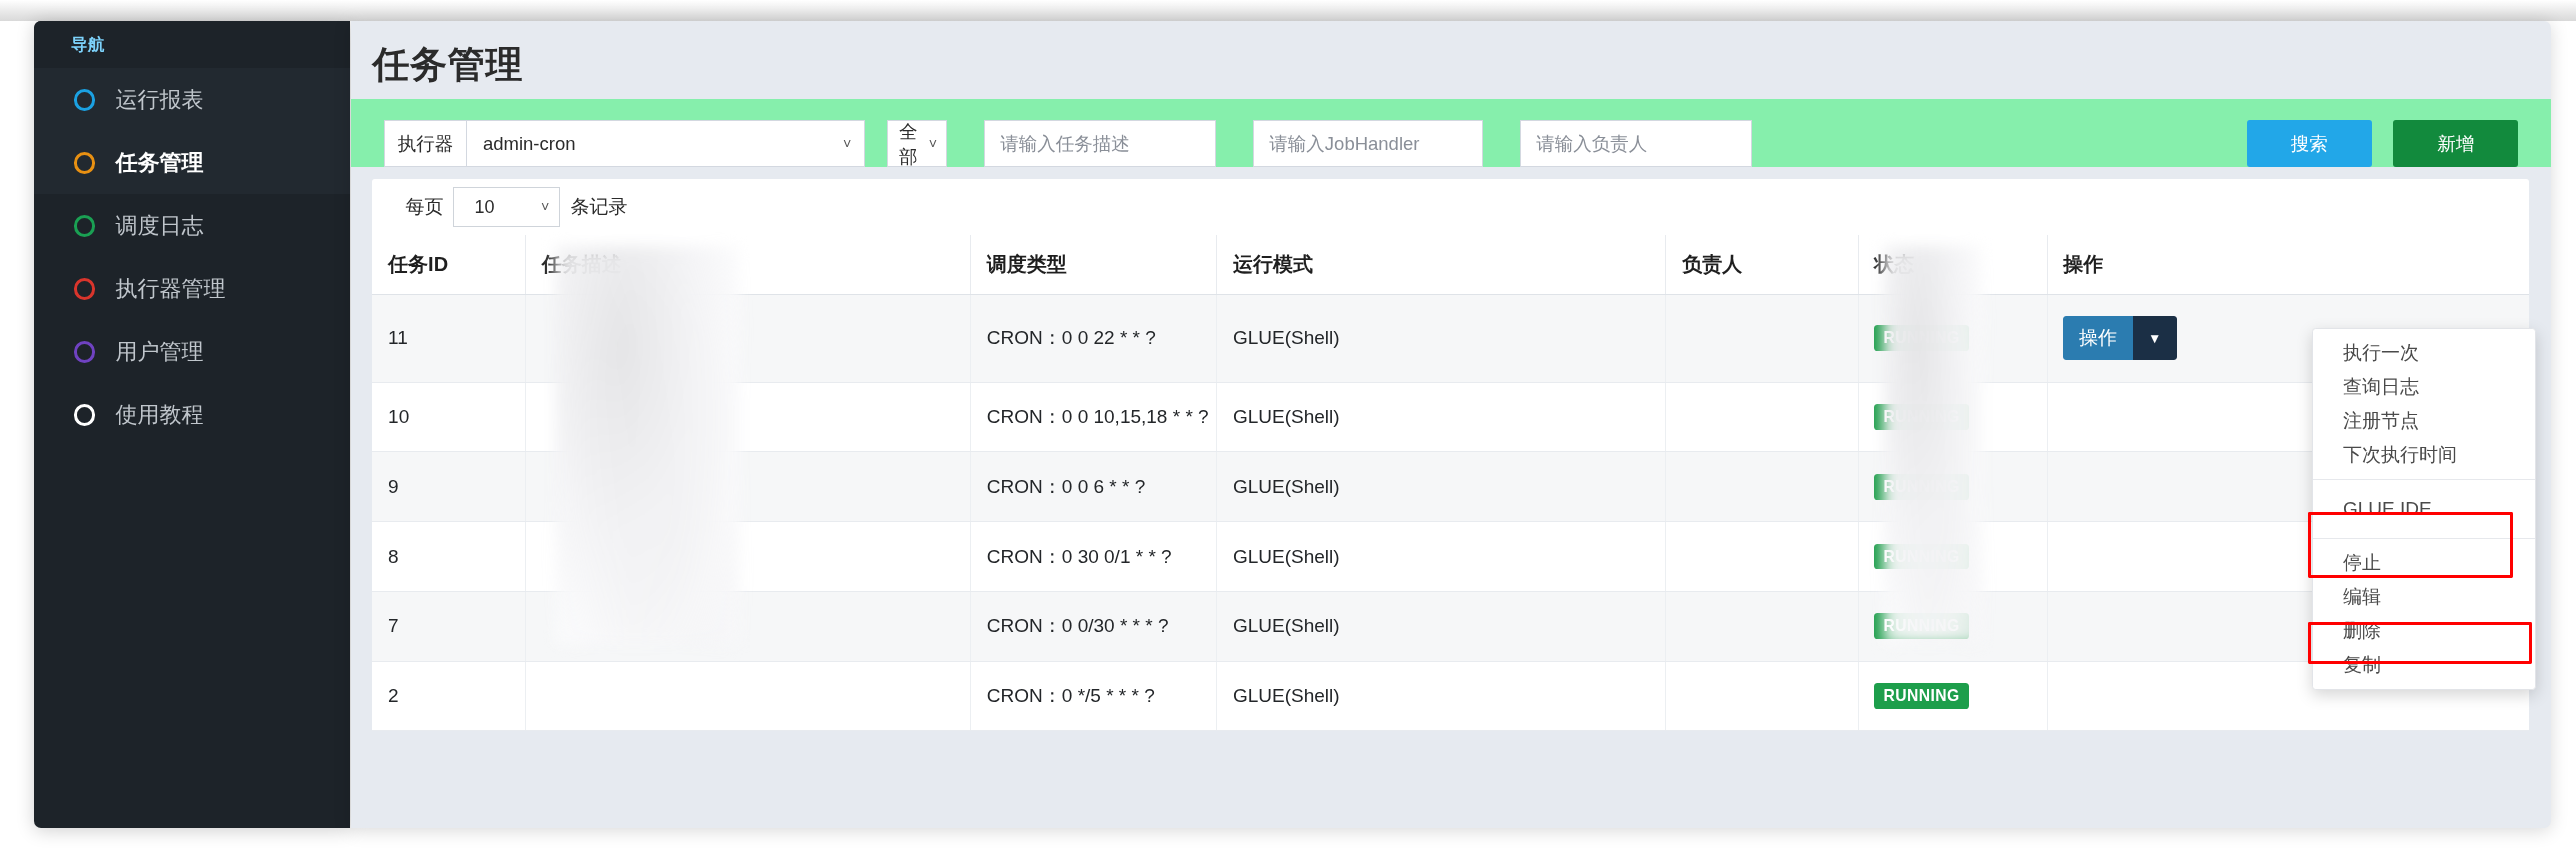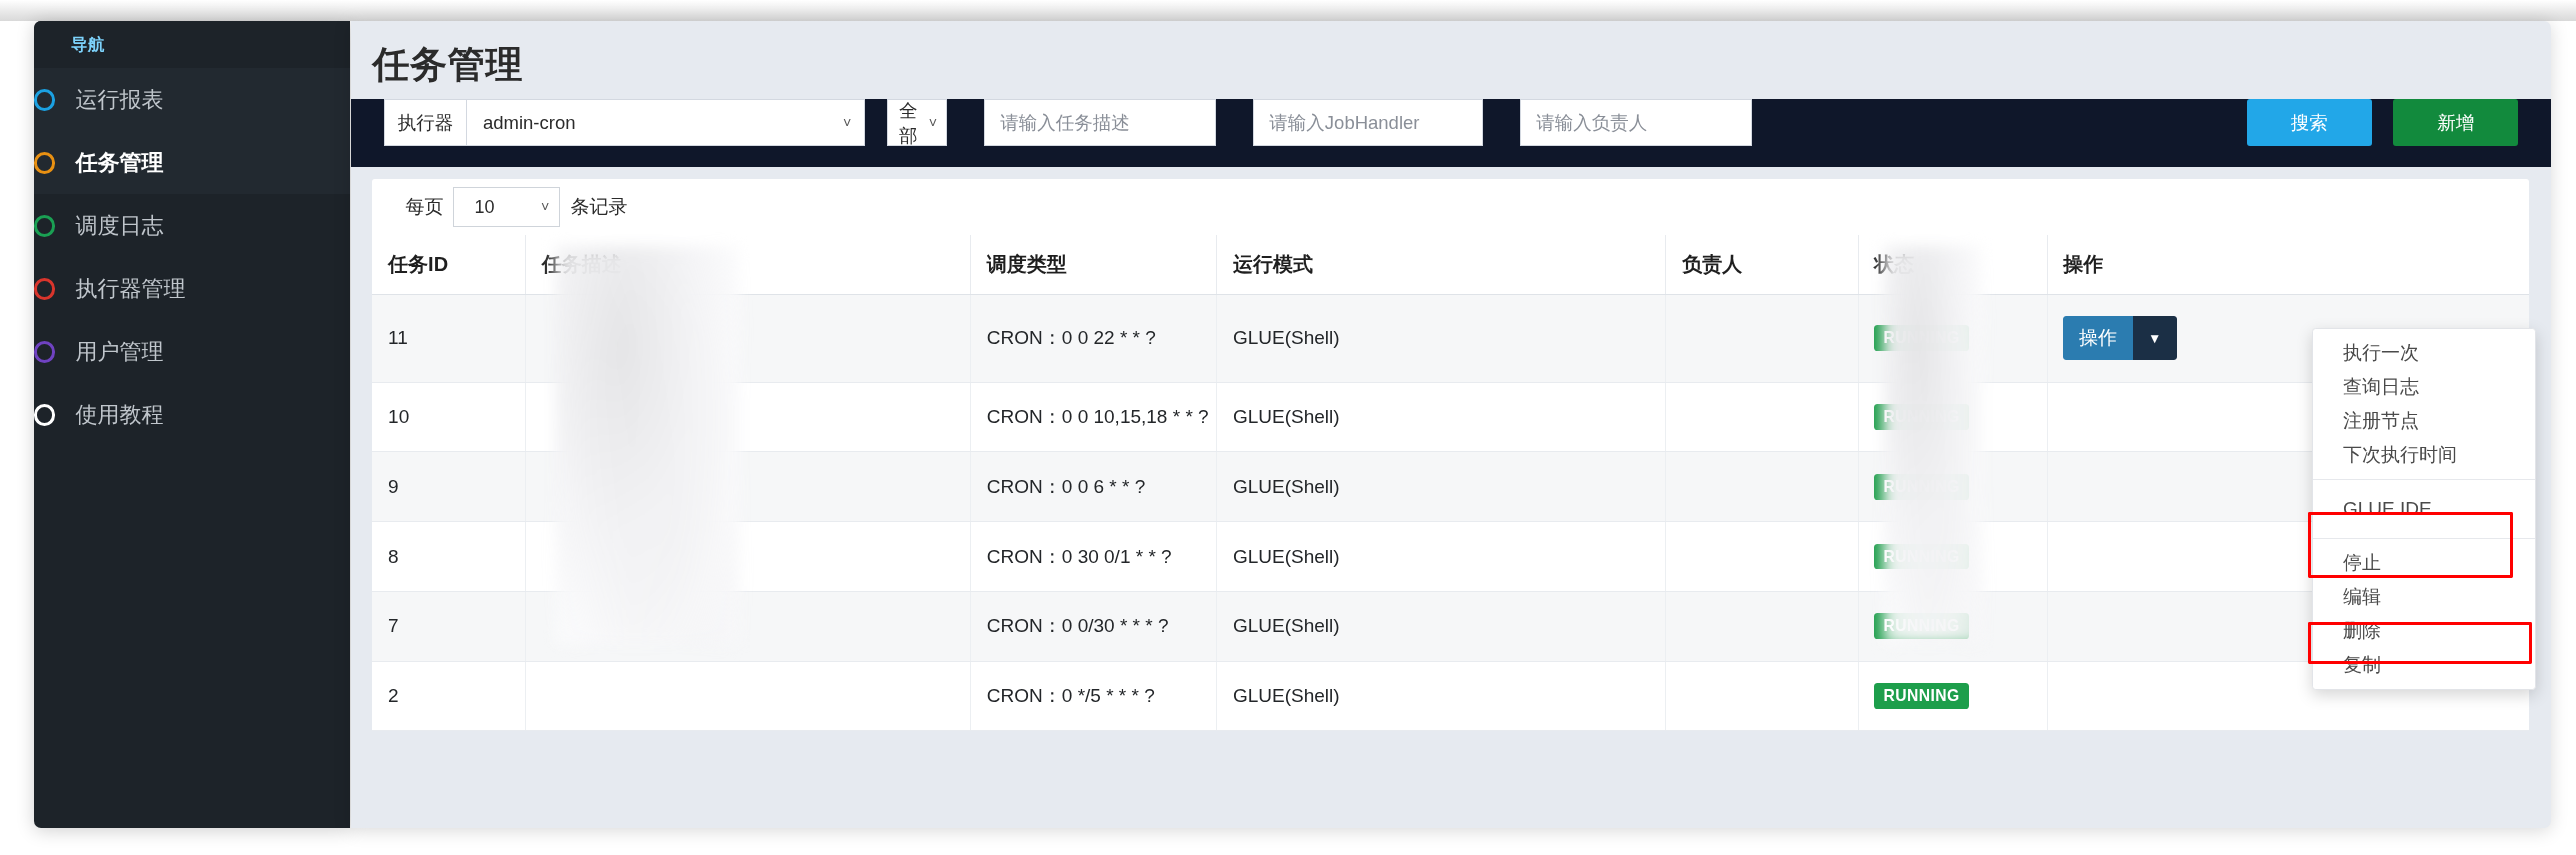--- a/index.html
+++ b/index.html
@@ -24,21 +24,21 @@
     border-radius: 7.1px 0 0 7.1px;
     box-shadow: 0 2.9px 18.5px rgba(0,0,0,.18);
     overflow:hidden;
   }
   .side-head {
     height:47px; color:#7dd3fc; font-size:16.4px; font-weight:600;
     display:flex; align-items:center; padding-left:37px; letter-spacing:0.7px;
     background:#1d2329;
   }
   .side-item {
-    display:flex; align-items:center; height:63px; 
+    display:flex; align-items:center; height:63px; padding-left:40px;
     color:#c0c6cc; font-size:22px; cursor:pointer;
   }
   .side-item.alt { background:#222930; }
   .side-item.active { background:#222930; color:#ffffff; font-weight:700; }
   .side-item .ring {
     width:21.4px; height:21.4px; border-radius:50%; border:3.6px solid currentColor;
     margin-right:20px; flex:0 0 auto;
   }
   .r-blue   { color:#1ba1e2; }
   .r-orange { color:#e89012; }
@@ -54,22 +54,22 @@
     background:#e6eaf0;
     border-radius: 0 7.1px 7.1px 0;
     box-shadow: 0 2.9px 18.5px rgba(0,0,0,.15);
     overflow:visible;
   }
   .page-title {
     position:absolute; left:21.4px; top:18.5px;
     font-size:37px; font-weight:700; color:#2b2b2b; letter-spacing:0.7px;
   }
   .filterbar {
-    height:68px; display:flex; align-items:flex-start; padding:0 11.4px; gap:0;
-    background:#0f172a;
+    height:68px; display:flex; align-items:flex-end; padding:0 11.4px; gap:0;
+    background:#86efac;
   }
   .inputgroup { display:flex; height:47px; margin-right:21.4px; }
   .ig-addon {
     display:flex; align-items:center; justify-content:center;
     background:#ffffff; border:0.7px solid #d3d8e0; border-right:none;
     padding:0 13px; font-size:18.5px; color:#2b2b2b; white-space:nowrap;
   }
   .ig-select {
     width:399px; background:#ffffff; border:0.7px solid #d3d8e0;
     display:flex; align-items:center; justify-content:space-between;

